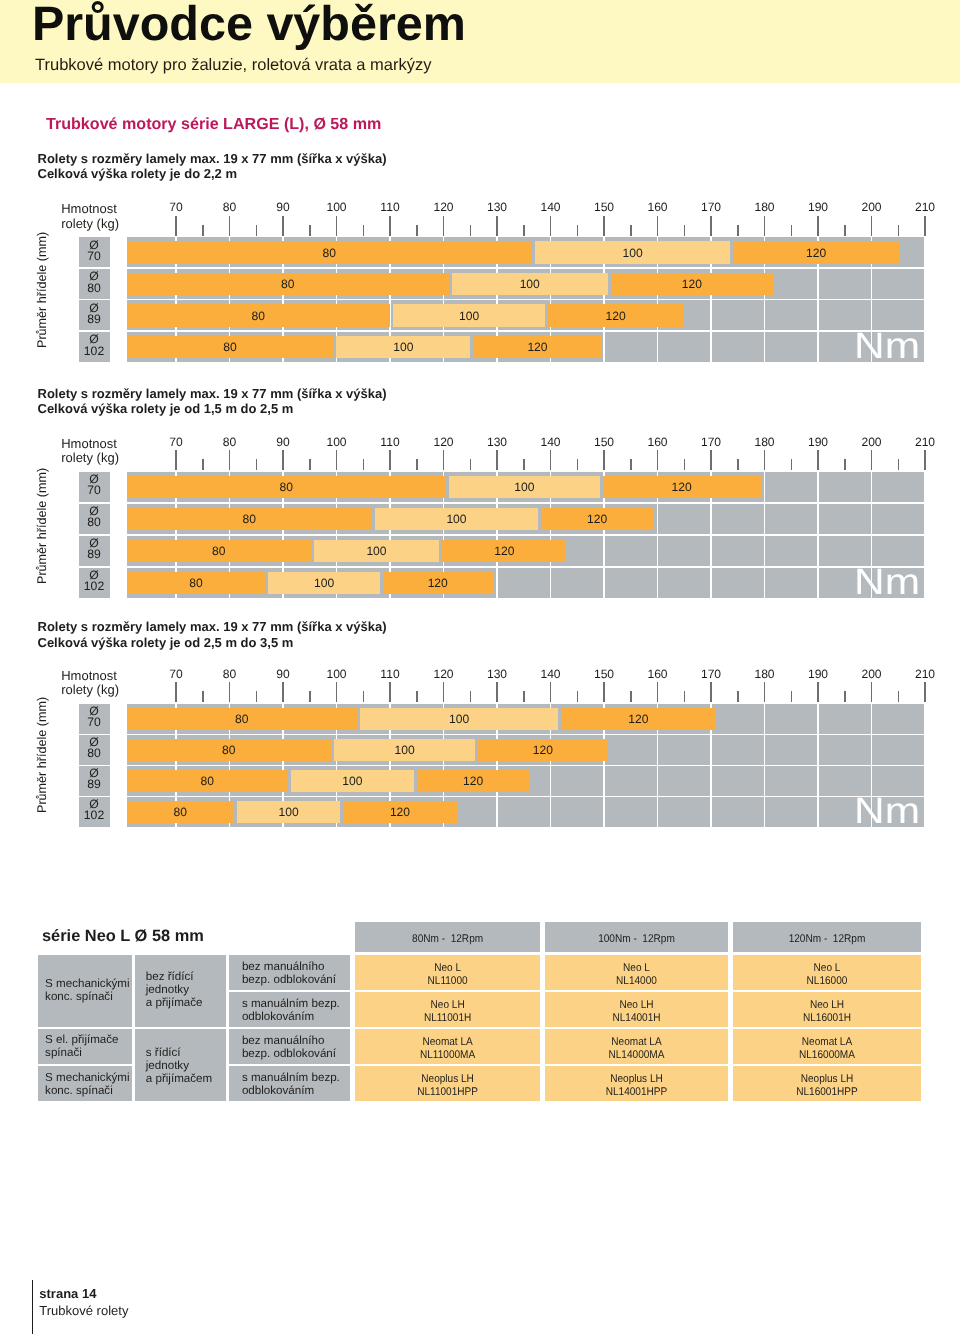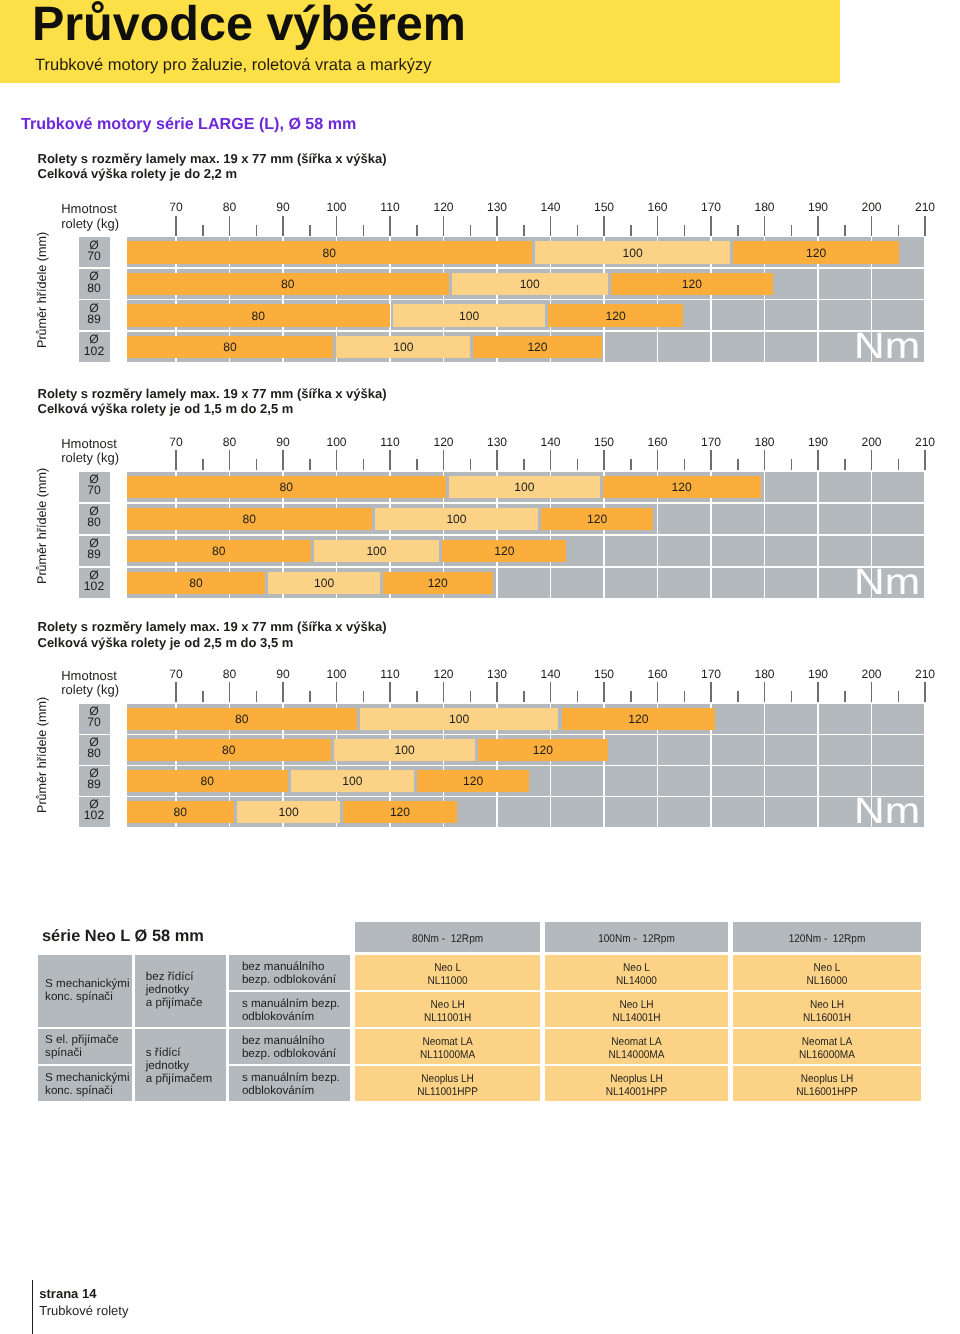--- a/index.html
+++ b/index.html
@@ -4,29 +4,29 @@
 <title>Průvodce výběrem</title>
 <style>
   html,body{margin:0;padding:0;}
   body{width:960px;height:1334px;background:#ffffff;
        font-family:"Liberation Sans",sans-serif;color:#1d1d1b;
        position:relative;overflow:hidden;
        -webkit-font-smoothing:antialiased;text-rendering:geometricPrecision;}
   .page{position:absolute;left:0;top:0;width:960px;height:1334px;}
 
   
-  .hdr{position:absolute;left:0;top:0;width:840px;height:83px;background:#fde047;}
+  .hdr{position:absolute;left:0;top:0;width:960px;height:83px;background:#fef9c3;}
   .hdr-title{position:absolute;left:31.9px;top:-4.3px;font-size:48.5px;font-weight:bold;
              color:#0f0f0e;line-height:56px;white-space:nowrap;}
   .hdr-sub{position:absolute;left:35px;top:55.5px;font-size:16.5px;font-weight:normal;
            color:#231a12;line-height:19px;white-space:nowrap;}
 
   
-  .sec-title{position:absolute;left:21px;top:115px;font-size:16.1px;font-weight:bold;
-             color:#6d28d9;line-height:19px;white-space:nowrap;}
+  .sec-title{position:absolute;left:46px;top:115px;font-size:16.1px;font-weight:bold;
+             color:#be185d;line-height:19px;white-space:nowrap;}
 
   
   .chart{position:absolute;left:0;width:960px;}
   .ch-t1{position:absolute;left:37.5px;top:0px;font-size:13px;font-weight:bold;line-height:15.5px;white-space:nowrap;}
   .ch-t2{position:absolute;left:37.5px;top:15.5px;font-size:13px;font-weight:bold;line-height:15.5px;white-space:nowrap;}
 
   .ylab{position:absolute;font-size:12.6px;color:#1d1d1b;line-height:14px;
         transform:rotate(-90deg);transform-origin:0 0;white-space:nowrap;}
   .xlab{position:absolute;font-size:13px;color:#1d1d1b;line-height:14.8px;white-space:nowrap;}
 

